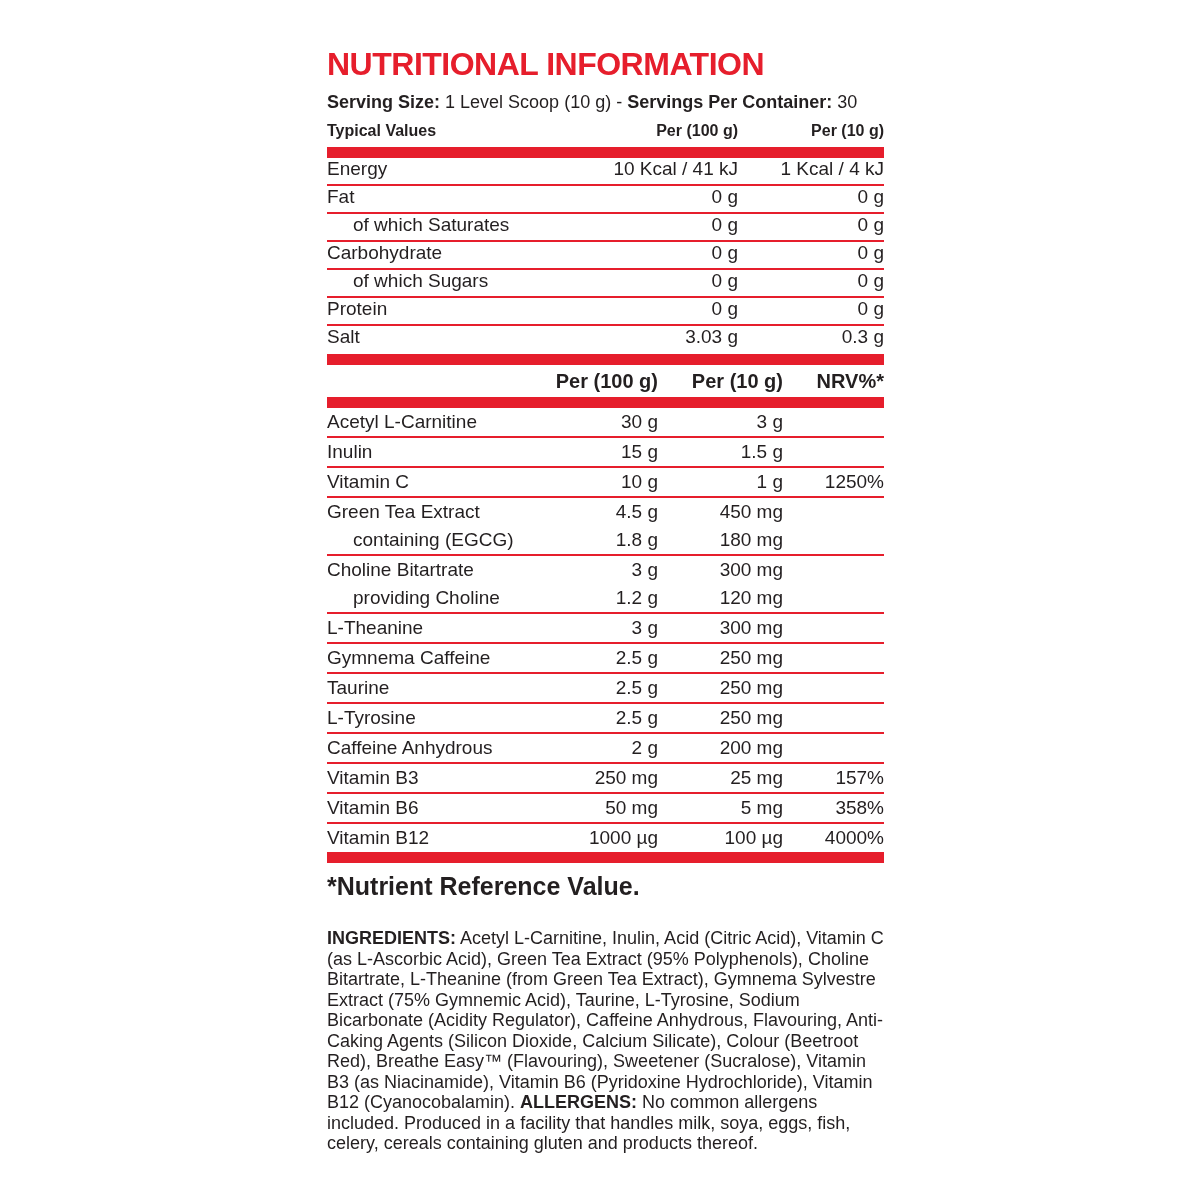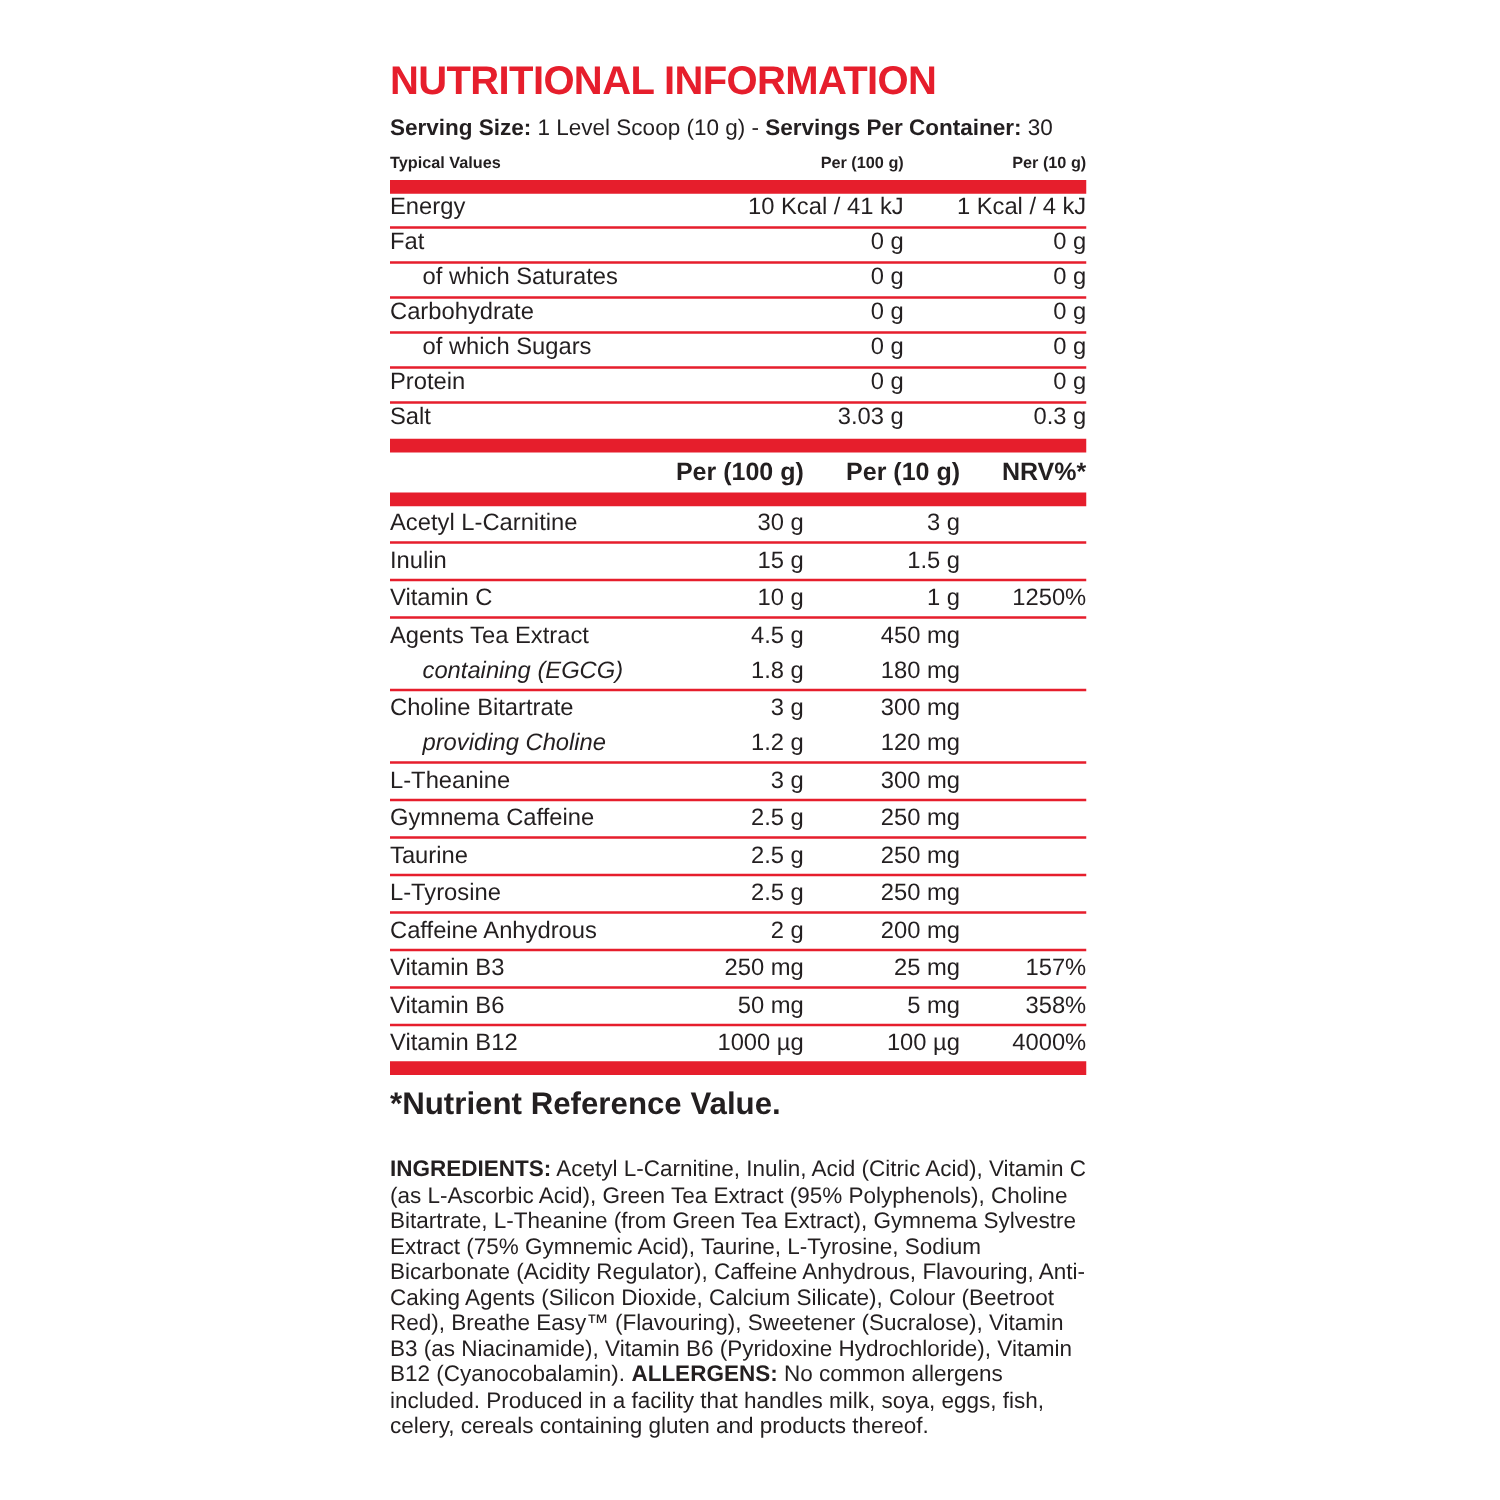--- a/index.html
+++ b/index.html
@@ -3,51 +3,51 @@
 <meta charset="utf-8">
 <style>
   :root { --red:#E61E2C; --ink:#231F20; }
   * { box-sizing:border-box; }
   html,body { margin:0; padding:0; }
   body {
     width:1200px; height:1200px; background:#ffffff;
     font-family:"Liberation Sans", sans-serif; color:var(--ink);
     position:relative; overflow:hidden;
   }
-  .page { position:absolute; left:312px; top:46px; width:557px; }
+  .page { position:absolute; left:327px; top:46px; width:557px; }
 
   .title {
     margin:0 0 9px 0; color:var(--red);
     font-size:32px; font-weight:bold; letter-spacing:-0.5px;
     font-stretch:condensed; white-space:nowrap;
   }
   .serving { margin:0 0 9px 0; font-size:18px; white-space:nowrap; }
   .serving b { font-weight:bold; }
 
-  .thead { display:flex; align-items:flex-end; font-weight:bold; font-size:13px; padding-bottom:7px; }
+  .thead { display:flex; align-items:flex-end; font-weight:bold; font-size:16px; padding-bottom:7px; }
   .thead2 { display:flex; align-items:center; font-weight:bold; font-size:20px; height:32px; }
 
   .bar { height:11px; background:var(--red); }
 
   .lbl  { flex:1 1 auto; min-width:0; }
   .colA { width:155px; text-align:right; }
   .colB { width:146px; text-align:right; }
   .c1 { width:120px; text-align:right; }
   .c2 { width:125px; text-align:right; }
   .c3 { width:101px; text-align:right; }
 
   .row  { display:flex; align-items:flex-start; height:28px; font-size:19px; border-bottom:2px solid var(--red); }
   #table1 .row:last-child { border-bottom:none; }
 
   .group { border-bottom:2px solid var(--red); }
   #table2 .group:last-child { border-bottom:none; }
   .row2 { display:flex; align-items:center; height:28px; font-size:19px; }
 
   .indent .lbl { padding-left:26px; }
-  .italic .lbl { font-style:italic; }
+  .italic .lbl { }
 
   .footnote { margin:9px 0 0 0; font-size:25px; font-weight:600; }
 
   .ingredients { margin:27px 0 0 0; font-size:18px; line-height:20.5px; text-align:left; }
   .ingredients b { font-weight:bold; }
 </style>
 </head>
 <body>
 
 <div class="page">
@@ -130,21 +130,21 @@
       <div class="group">
         <div class="row2">
           <span class="lbl">Vitamin C</span>
           <span class="c1">10 g</span>
           <span class="c2">1 g</span>
           <span class="c3">1250%</span>
         </div>
       </div>
       <div class="group">
         <div class="row2">
-          <span class="lbl">Agents Tea Extract</span>
+          <span class="lbl">Green Tea Extract</span>
           <span class="c1">4.5 g</span>
           <span class="c2">450 mg</span>
           <span class="c3"></span>
         </div>
         <div class="row2 indent italic">
           <span class="lbl">containing (EGCG)</span>
           <span class="c1">1.8 g</span>
           <span class="c2">180 mg</span>
           <span class="c3"></span>
         </div>

